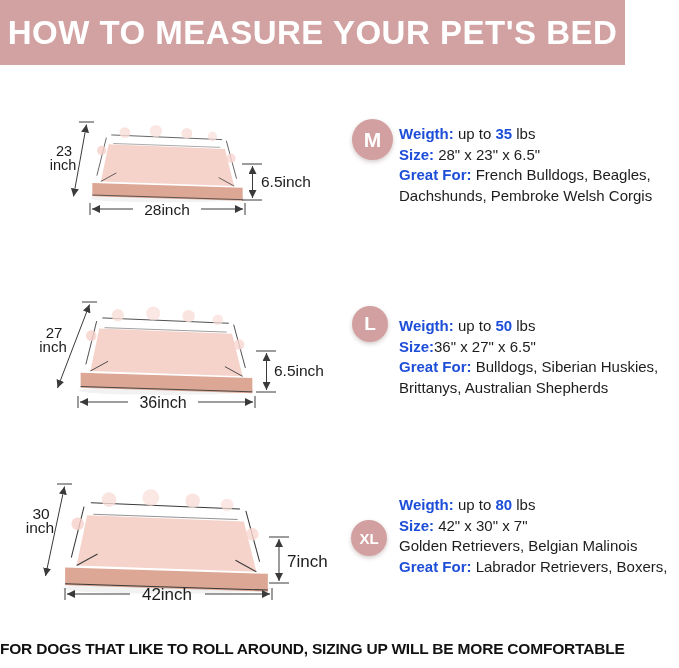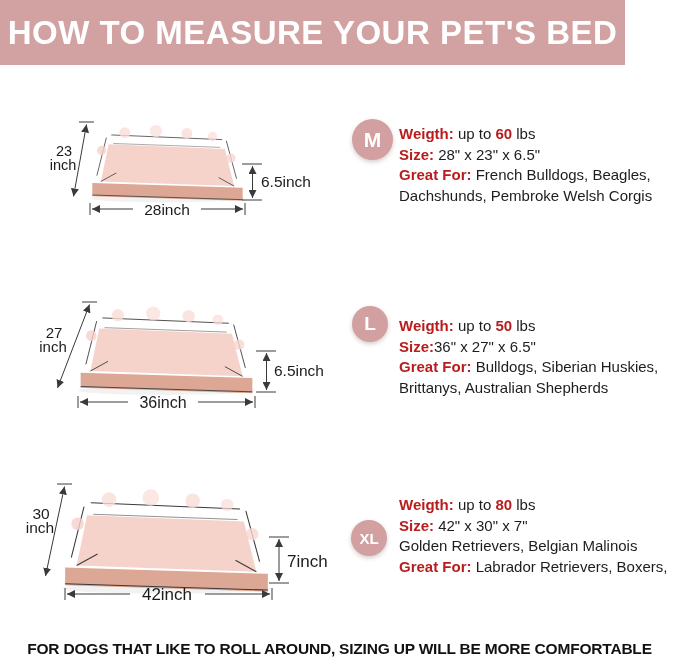--- a/index.html
+++ b/index.html
@@ -21,26 +21,26 @@
     position:absolute;border-radius:50%;background:#d2a0a0;color:#ffffff;
     font-weight:bold;display:flex;align-items:center;justify-content:center;
     box-shadow:0 2px 4px rgba(90,50,50,.25);
   }
   .badge-m{left:352px;top:119px;width:41px;height:41px;font-size:21px;}
   .badge-l{left:352px;top:306px;width:36px;height:36px;font-size:19px;}
   .badge-xl{left:351px;top:520px;width:36px;height:36px;font-size:15px;}
   .info{
     position:absolute;left:399px;color:#1d1d1d;font-size:15px;line-height:20.6px;white-space:nowrap;
   }
-  .info b{color:#b91c1c;}
+  .info b{color:#1d4ed8;}
   .info-m{top:124px;}
   .info-l{top:316px;}
   .info-xl{top:495px;}
   .footer{
-    position:absolute;left:0;top:640px;width:679px;text-align:center;
+    position:absolute;left:0;top:640px;width:679px;
   }
   .footer-text{
     margin:0;color:#111;font-size:15.5px;font-weight:bold;letter-spacing:-.2px;white-space:nowrap;
   }
 </style>
 </head>
 <body>
 
 <div class="page">
 
@@ -130,21 +130,21 @@
       <line x1="279" y1="539" x2="279" y2="581" marker-start="url(#arw)" marker-end="url(#arw)"></line>
       <text x="287" y="567" font-size="17">7inch</text>
     </g>
   </svg>
 
   <div class="badge badge-m">M</div>
   <div class="badge badge-l">L</div>
   <div class="badge badge-xl">XL</div>
 
   <div class="info info-m">
-    <div class="line"><b>Weigth:</b><span> up to </span><b>60</b><span> lbs</span></div>
+    <div class="line"><b>Weigth:</b><span> up to </span><b>35</b><span> lbs</span></div>
     <div class="line"><b>Size:</b><span> 28" x 23" x 6.5"</span></div>
     <div class="line"><b>Great For:</b><span> French Bulldogs, Beagles,</span></div>
     <div class="line"><span>Dachshunds, Pembroke Welsh Corgis</span></div>
   </div>
 
   <div class="info info-l">
     <div class="line"><b>Weigth:</b><span> up to </span><b>50</b><span> lbs</span></div>
     <div class="line"><b>Size:</b><span>36" x 27" x 6.5"</span></div>
     <div class="line"><b>Great For:</b><span> Bulldogs, Siberian Huskies,</span></div>
     <div class="line"><span>Brittanys, Australian Shepherds</span></div>

